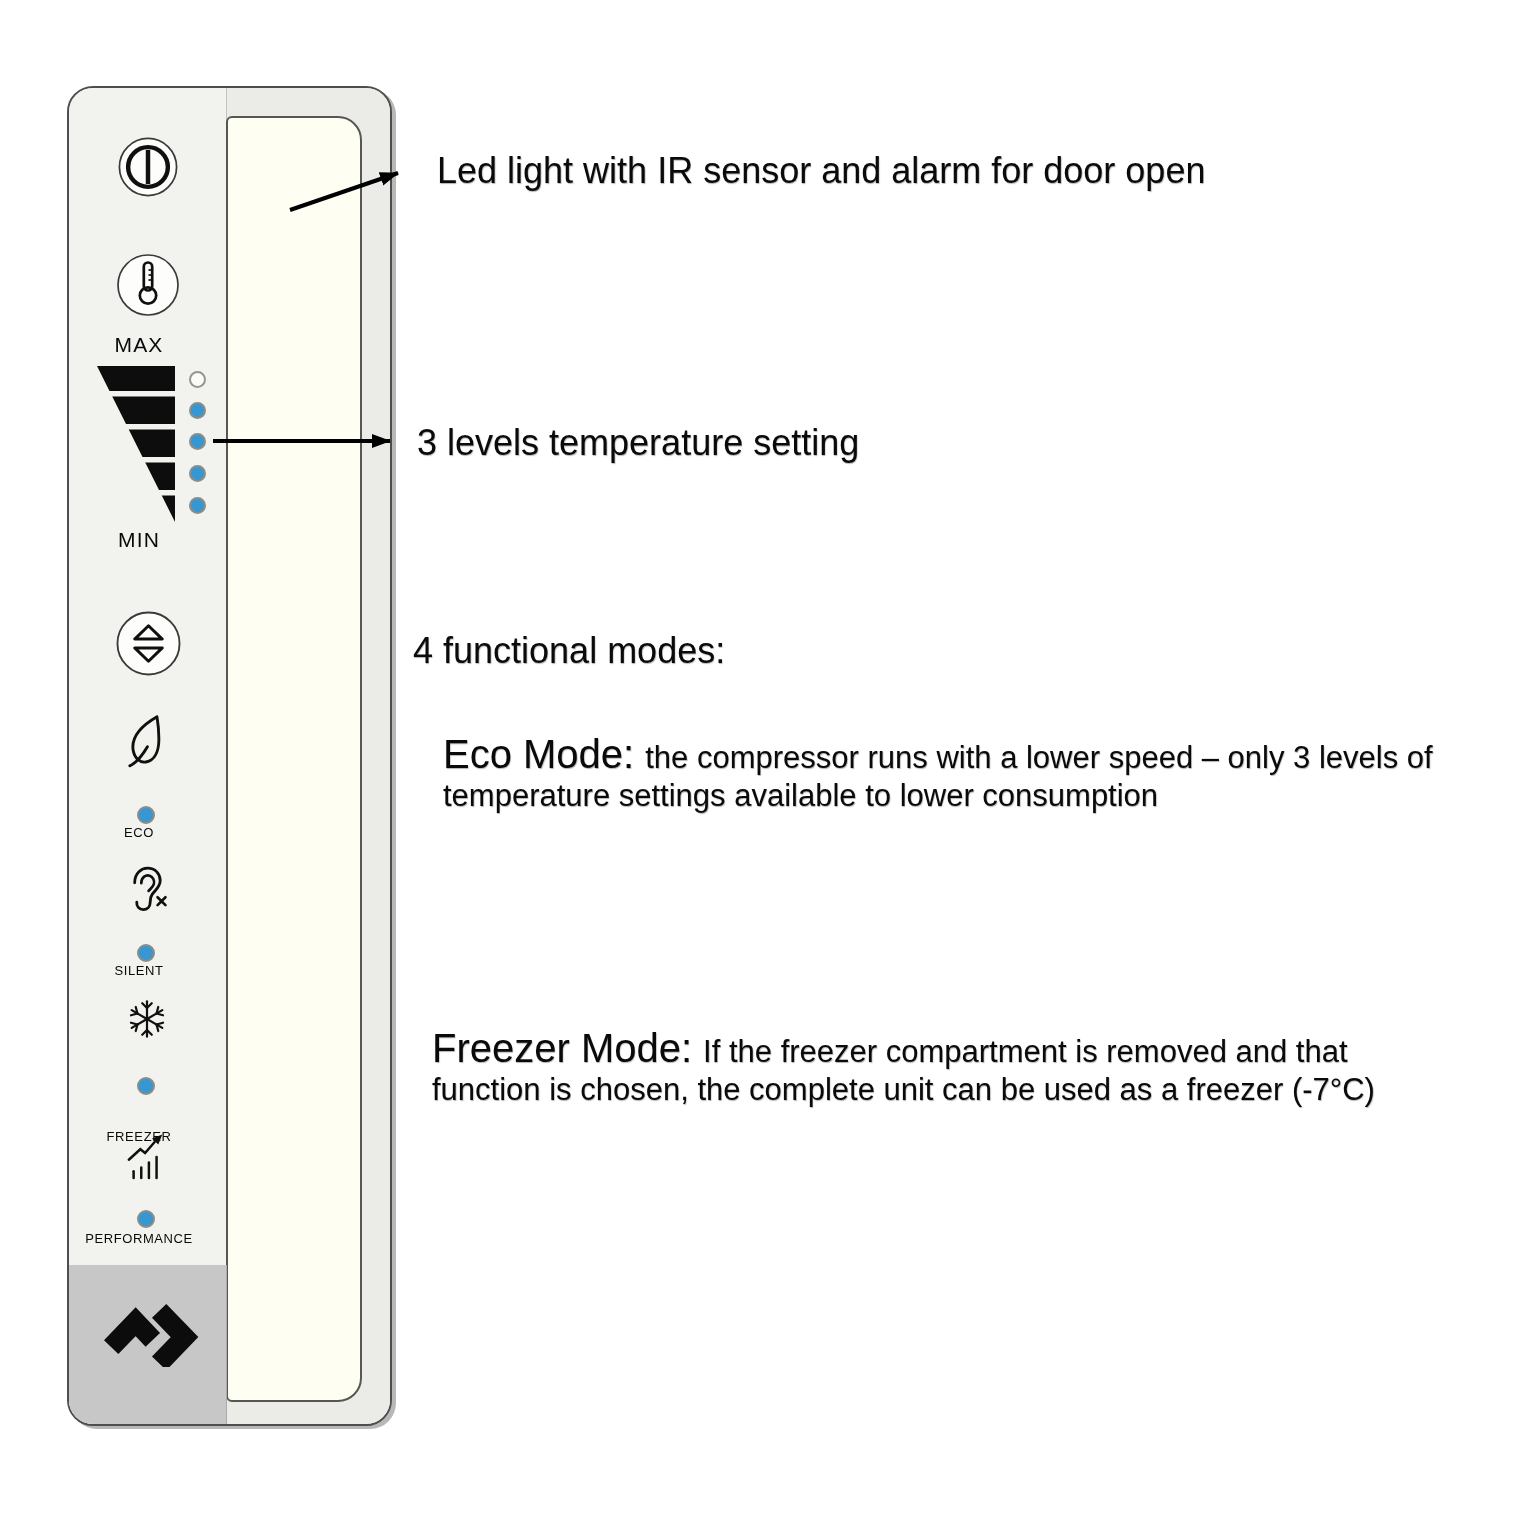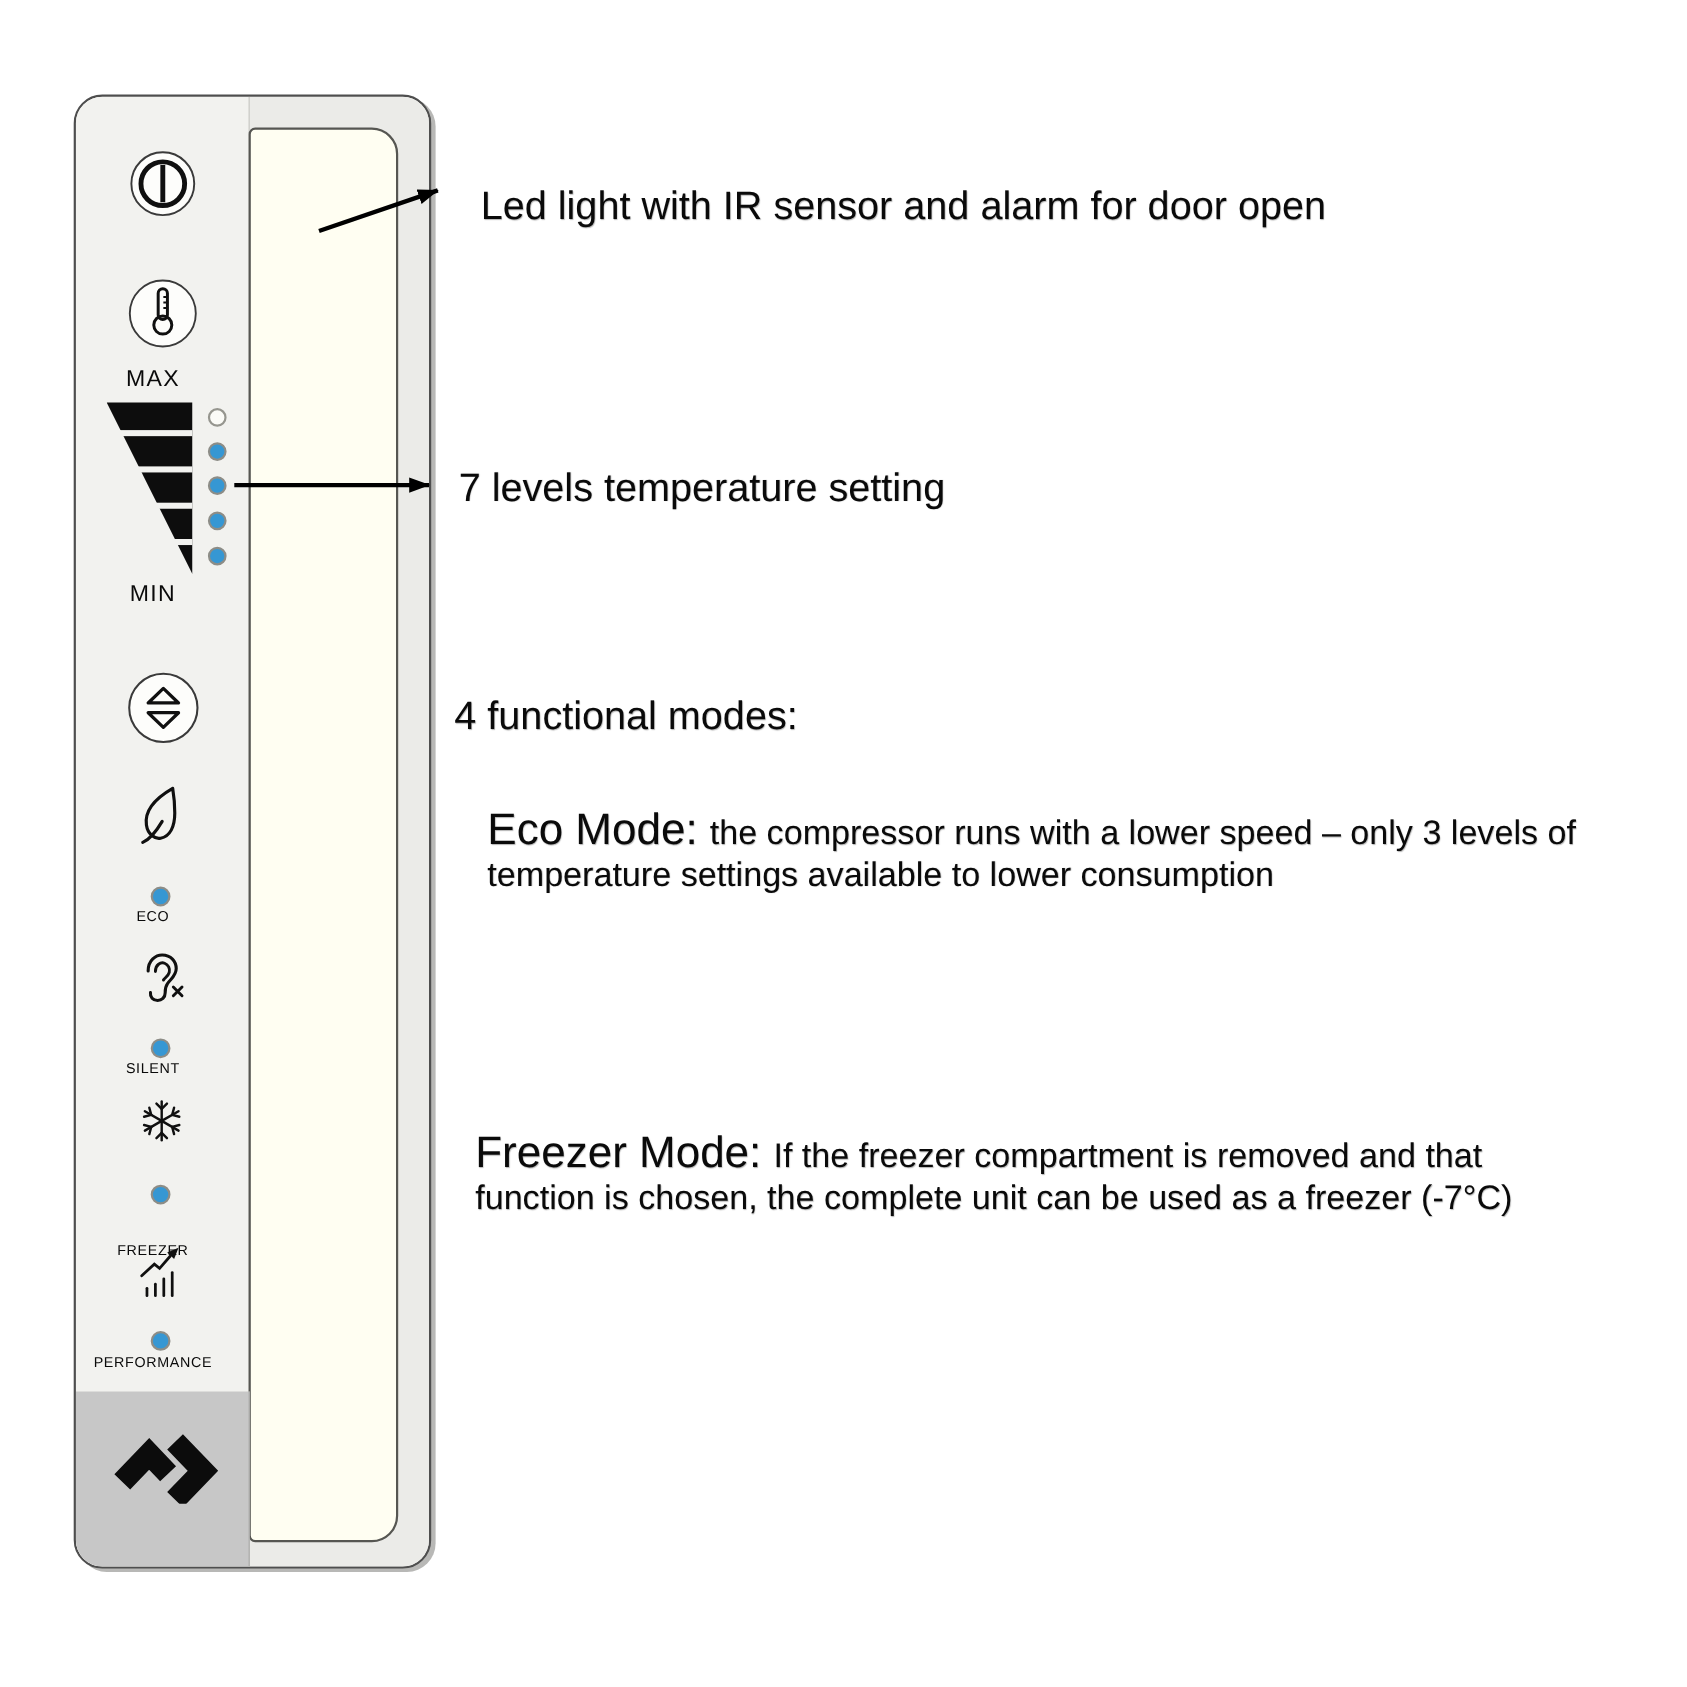--- a/index.html
+++ b/index.html
@@ -148,23 +148,23 @@
   <svg class="overlay" width="1534" height="1534" viewBox="0 0 1534 1534">
     <defs>
       <marker id="ah" markerUnits="userSpaceOnUse" markerWidth="20" markerHeight="16" refX="18" refY="7" orient="auto">
         <path d="M0,0 L19,7 L0,14 Z" fill="#000"></path>
       </marker>
     </defs>
     <line x1="290" y1="210" x2="398" y2="173" stroke="#000" stroke-width="4" marker-end="url(#ah)"></line>
     <line x1="213" y1="441" x2="390" y2="441" stroke="#000" stroke-width="4" marker-end="url(#ah)"></line>
   </svg>
 
-  <div class="ann" style="left:437px;top:166px">Led light with IR sensor and alarm for door open</div>
+  <div class="ann" style="left:437px;top:150px">Led light with IR sensor and alarm for door open</div>
 
-  <div class="ann" style="left:417px;top:422px">7 levels temperature setting</div>
+  <div class="ann" style="left:417px;top:422px">3 levels temperature setting</div>
 
   <div class="ann" style="left:413px;top:630px">4 functional modes:</div>
 
   <div class="mode-desc" style="left:443px;top:735px;width:1060px">
     <span class="heading">Eco Mode:</span><span class="body">the compressor runs with a lower speed – only 3 levels of temperature settings available to lower consumption</span>
   </div>
 
 
   <div class="mode-desc" style="left:432px;top:1029px;width:1010px">
     <span class="heading">Freezer Mode:</span><span class="body">If the freezer compartment is removed and that function is chosen, the complete unit can be used as a freezer (-7°C)</span>

